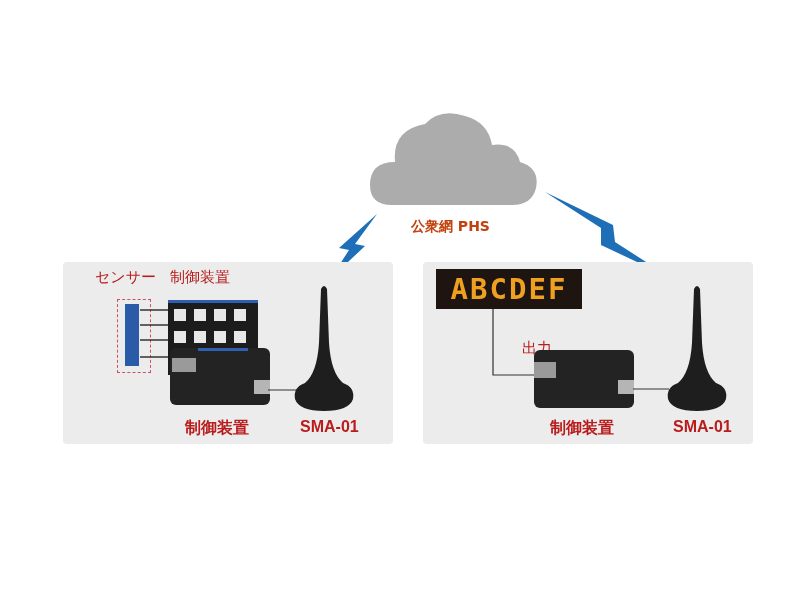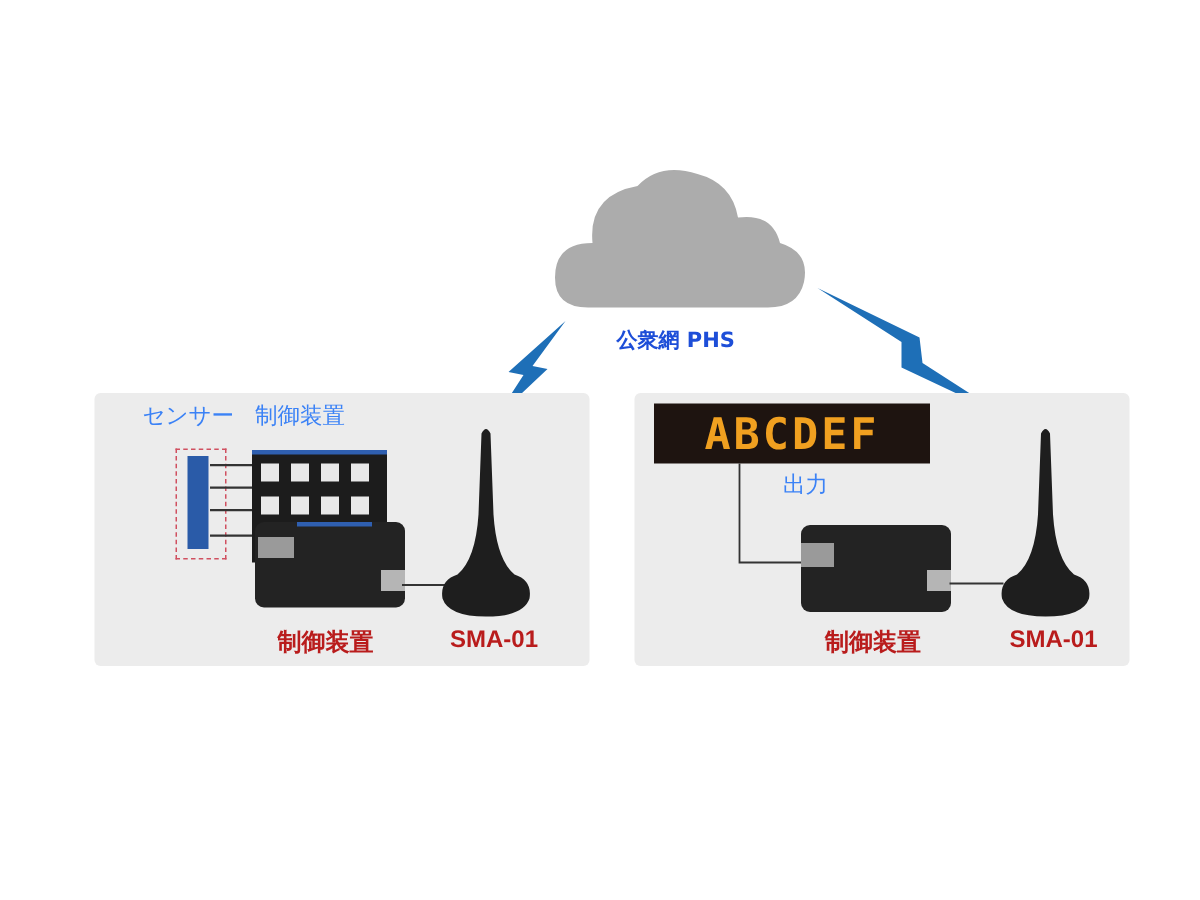--- a/index.html
+++ b/index.html
@@ -1,22 +1,22 @@
 <!DOCTYPE html>
 <html><head>
 <meta charset="utf-8">
 <style>
   html, body { margin:0; padding:0; background:#ffffff; }
   body { width:800px; height:600px; position:relative; overflow:hidden;
          font-family:"DejaVu Sans", sans-serif; color:#222; }
   .abs { position:absolute; }
   .panel { position:absolute; background:#ececec; border-radius:4px; }
   .label { position:absolute; font-weight:bold; white-space:nowrap; color:#b91c1c; }
-  .label-plain { position:absolute; white-space:nowrap; color:#3b82f6; font-size:15px; }
-  .cloud-label { position:absolute; color:#1d4ed8; font-weight:bold; font-size:14px; white-space:nowrap; }
+  .label-plain { position:absolute; white-space:nowrap; color:#b91c1c; font-size:15px; }
+  .cloud-label { position:absolute; color:#c2410c; font-weight:bold; font-size:14px; white-space:nowrap; }
   .led { position:absolute; background:#1e1410; }
   .led-text { position:absolute; left:0; right:0; top:3px; text-align:center;
               font-family:"DejaVu Sans Mono", monospace; font-weight:bold;
               font-size:29px; letter-spacing:2px; color:#f0a020; }
   svg { position:absolute; overflow:visible; }
 </style>
 </head>
 <body>
 
 <svg style="left:370px;top:110px;" width="170" height="100" viewBox="0 0 170 100">
@@ -80,29 +80,29 @@
 
 <svg style="left:293px;top:283px;" width="62" height="128" viewBox="0 0 62 128">
   <path d="M28 6 Q31 0 34 6 L36 60 Q38 90 50 100 Q62 104 60 116 Q56 128 31 128 Q6 128 2 116 Q0 104 12 100 Q24 90 26 60 Z" fill="#1e1e1e"></path>
 </svg>
 
 <div class="label" style="left:185px;top:418px;font-size:16px;">制御装置</div>
 <div class="label" style="left:300px;top:418px;font-size:16px;font-family:'Liberation Sans',sans-serif;">SMA-01</div>
 
 <div class="panel" style="left:423px;top:262px;width:330px;height:182px;"></div>
 
-<div class="led" style="left:436px;top:269px;width:184px;height:40px;">
+<div class="led" style="left:436px;top:269px;width:146px;height:40px;">
   <div class="led-text">ABCDEF</div>
 </div>
 
 <svg style="left:490px;top:309px;" width="60" height="70">
   <polyline points="3,0 3,66 50,66" fill="none" stroke="#333" stroke-width="1.2"></polyline>
 </svg>
 
-<div class="label-plain" style="left:522px;top:314px;">出力</div>
+<div class="label-plain" style="left:522px;top:339px;">出力</div>
 
 <div class="abs" style="left:534px;top:350px;width:100px;height:58px;background:#232323;border-radius:6px;">
   <div class="abs" style="left:0;top:12px;width:22px;height:16px;background:#9a9a9a;"></div>
   <div class="abs" style="left:84px;top:30px;width:16px;height:14px;background:#b5b5b5;"></div>
 </div>
 
 <svg style="left:633px;top:384px;" width="40" height="10">
   <line x1="0" y1="5" x2="36" y2="5" stroke="#333" stroke-width="1.2"></line>
 </svg>
 

